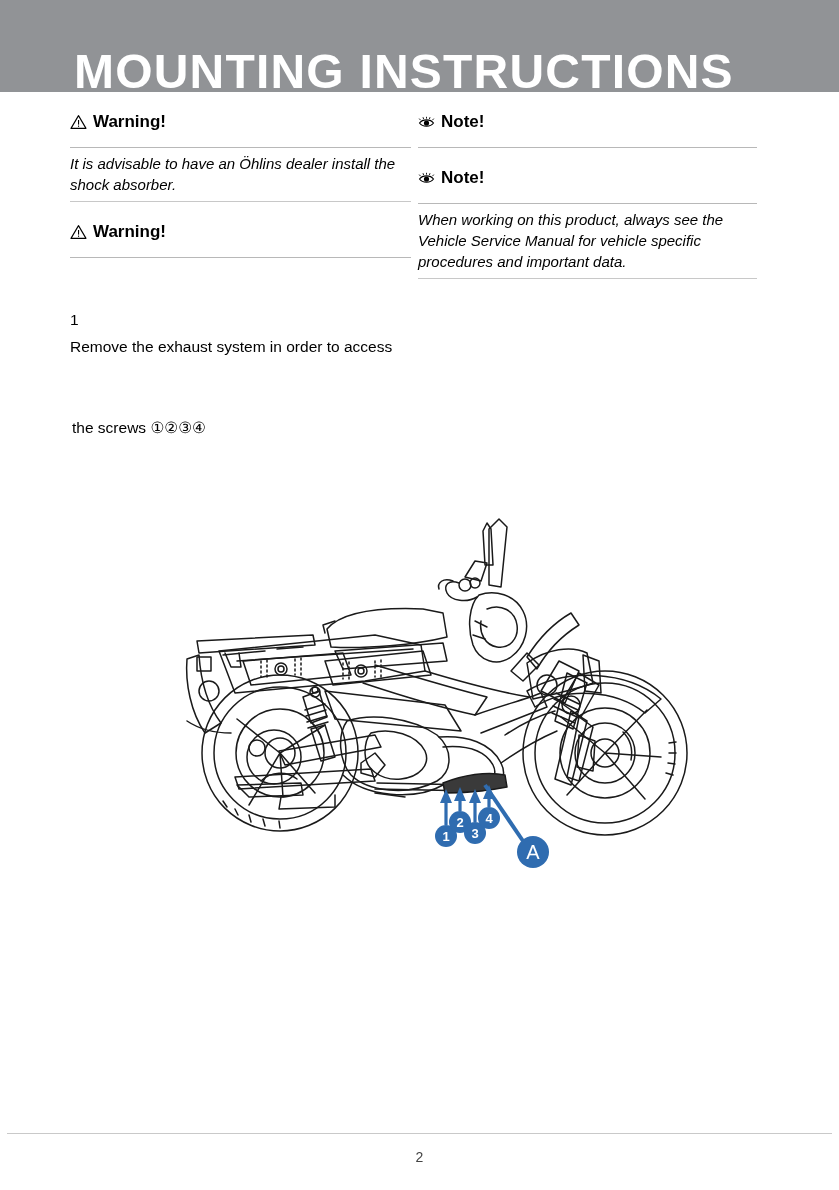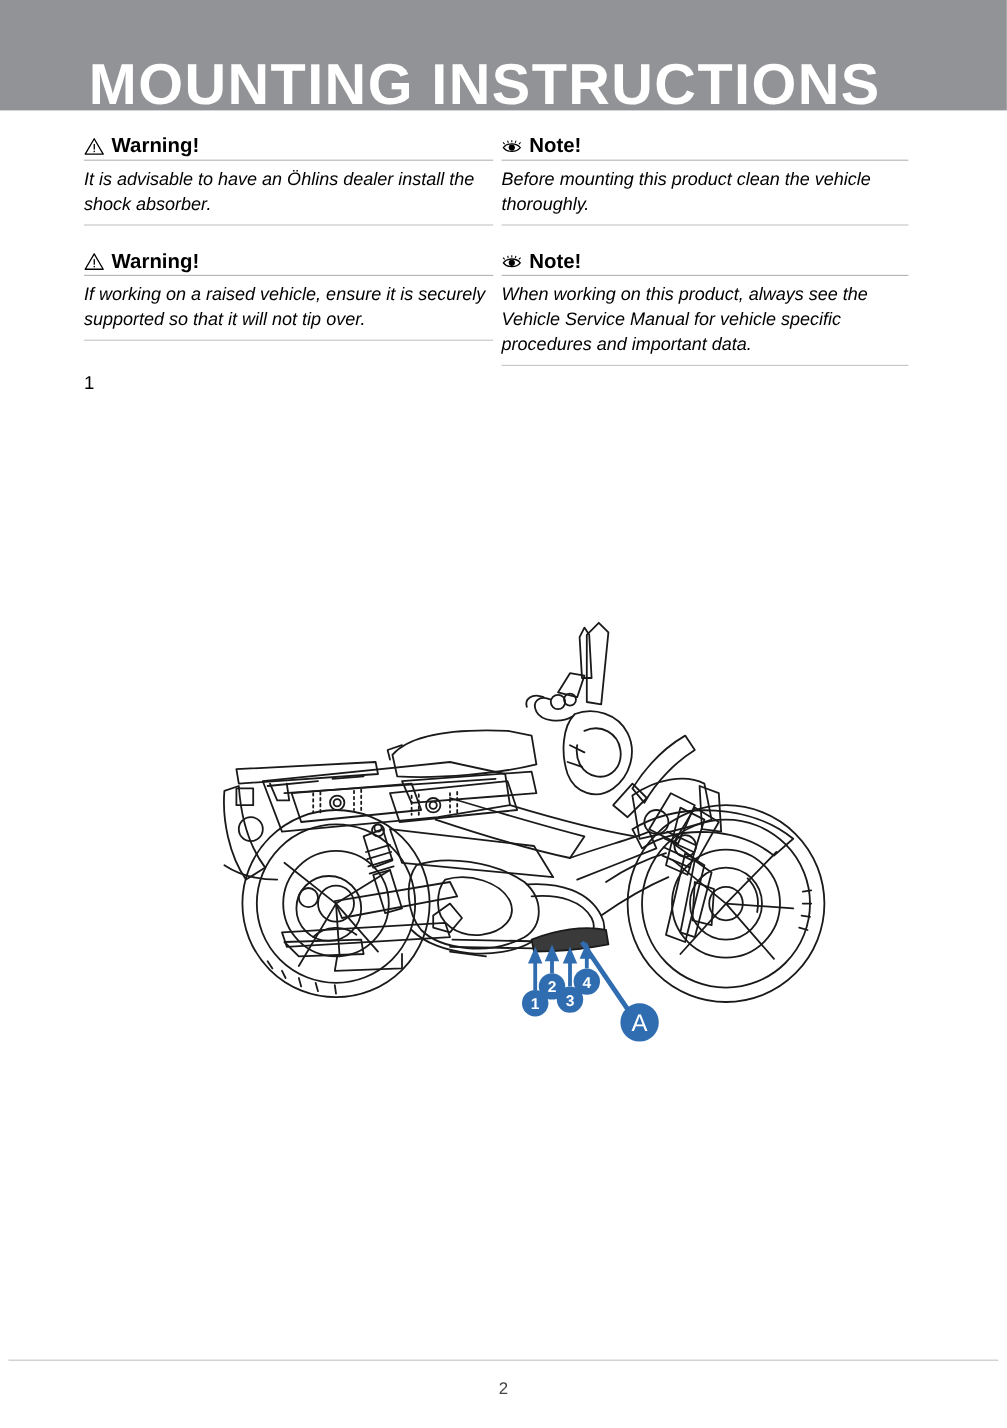--- a/index.html
+++ b/index.html
@@ -47,21 +47,21 @@
   .admon-col.right { left: 418px; width: 339px; }
 
   .admon-block { margin-bottom: 20px; }
 
   .admon-head {
     display: flex;
     align-items: center;
     font-size: 17px;
     font-weight: bold;
     line-height: 20px;
-    padding-bottom: 1px;
+    padding-bottom: 15px;
     border-bottom: 1px solid #b8b8b8;
   }
   .admon-icon {
     display: inline-block;
     width: 17px;
     height: 16px;
     margin-right: 6px;
     flex: 0 0 auto;
   }
   .admon-icon svg { display: block; }
@@ -142,61 +142,61 @@
     <div class="admon-head">
       <span class="admon-icon">
         <svg width="17" height="16" viewBox="0 0 17 16">
           <path d="M8.5 1.6 L16 14.4 L1 14.4 Z" fill="none" stroke="#000" stroke-width="1.1" stroke-linejoin="round"></path>
           <rect x="8" y="6" width="1.1" height="4.6" fill="#000"></rect>
           <rect x="8" y="11.6" width="1.1" height="1.2" fill="#000"></rect>
         </svg>
       </span>
       <span>Warning!</span>
     </div>
-    <div class="admon-body">If working on a raised vehicle, ensure it is securely supported so that it will not tip over.</div>
   </div>
 
 </div>
 
 <div class="admon-col right">
 
   <div class="admon-block">
     <div class="admon-head">
       <span class="admon-icon">
         <svg width="17" height="16" viewBox="0 0 17 16">
           <path d="M1.5 9 C4.5 4.8, 12.5 4.8, 15.5 9 C12.5 13.2, 4.5 13.2, 1.5 9 Z" fill="none" stroke="#000" stroke-width="1.1"></path>
           <circle cx="8.5" cy="9" r="2.6" fill="#000"></circle>
           <path d="M2.6 6.2 L1.2 4.6 M5.6 5 L5 3.2 M8.5 4.6 L8.5 2.8 M11.4 5 L12 3.2 M14.4 6.2 L15.8 4.6" stroke="#000" stroke-width="0.9" fill="none"></path>
         </svg>
       </span>
       <span>Note!</span>
     </div>
-    <div class="admon-body">Before mounting this product clean the vehicle thoroughly.</div>
   </div>
 
   <div class="admon-block">
     <div class="admon-head">
       <span class="admon-icon">
         <svg width="17" height="16" viewBox="0 0 17 16">
           <path d="M1.5 9 C4.5 4.8, 12.5 4.8, 15.5 9 C12.5 13.2, 4.5 13.2, 1.5 9 Z" fill="none" stroke="#000" stroke-width="1.1"></path>
           <circle cx="8.5" cy="9" r="2.6" fill="#000"></circle>
           <path d="M2.6 6.2 L1.2 4.6 M5.6 5 L5 3.2 M8.5 4.6 L8.5 2.8 M11.4 5 L12 3.2 M14.4 6.2 L15.8 4.6" stroke="#000" stroke-width="0.9" fill="none"></path>
         </svg>
       </span>
       <span>Note!</span>
     </div>
     <div class="admon-body">When working on this product, always see the Vehicle Service Manual for vehicle specific procedures and important data.</div>
   </div>
 
 </div>
 
 <div class="instructions">
   <div class="instr-para">1</div>
+  <div class="instr-para">Remove the exhaust system in order to access</div>
   <div class="instr-gap"></div>
   <div class="instr-gap"></div>
+  <div class="instr-para instr-sub">the screws ①②③④</div>
 </div>
 
 <div class="figure">
   <svg width="530" height="400" viewBox="0 0 530 400">
     <g fill="none" stroke="#1a1a1a" stroke-width="1.5" stroke-linejoin="round" stroke-linecap="round">
 
       <circle cx="105" cy="268" r="78"></circle>
       <circle cx="105" cy="268" r="66"></circle>
       <circle cx="105" cy="268" r="44"></circle>
       <circle cx="105" cy="268" r="15"></circle>

